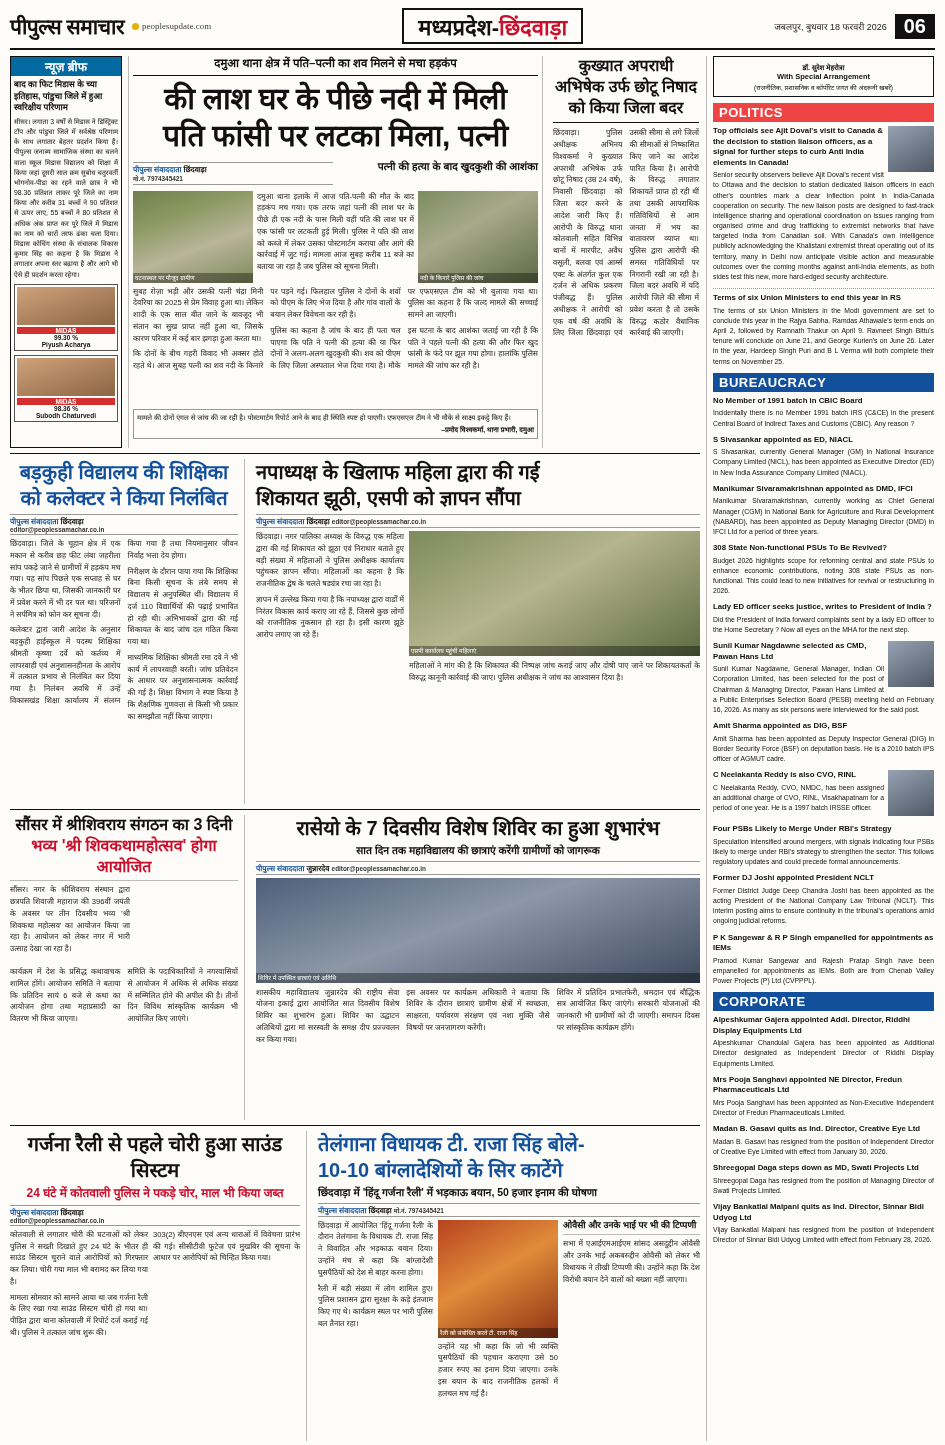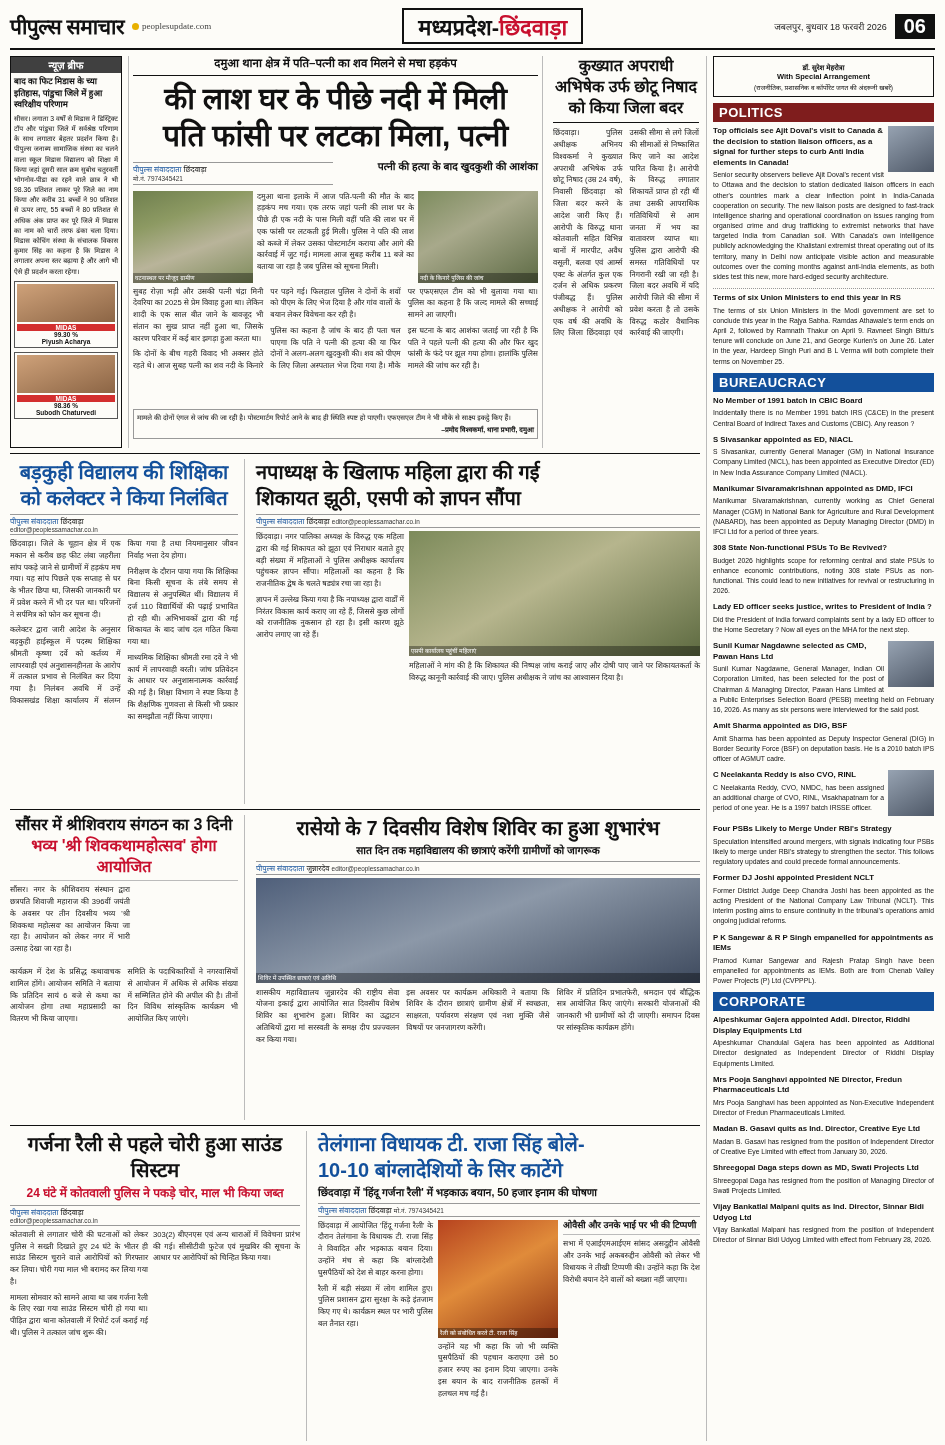--- a/index.html
+++ b/index.html
@@ -37,41 +37,41 @@
   .vline { border-left:1px solid #bbb; }
 
   
   .kicker { font-size:11.5px; font-weight:bold; text-align:center; line-height:1.35; color:#111; }
   .headline-xl { font-size:30px; font-weight:bold; line-height:1.25; text-align:center; color:#111; letter-spacing:-0.3px; }
   .headline-lg { font-size:20px; font-weight:bold; line-height:1.3; color:#111; }
   .headline-md { font-size:16px; font-weight:bold; line-height:1.3; color:#111; }
   .headline-blue { color:#13509b; }
   .headline-red { color:#c8102e; }
   .subhead { font-size:10.5px; font-weight:bold; line-height:1.4; }
-  .byline { font-size:7.5px; font-weight:normal; color:#111; border-top:1px solid #999; border-bottom:1px solid #999; padding:1px 0; margin:3px 0; }
+  .byline { font-size:7.5px; font-weight:bold; color:#111; border-top:1px solid #999; border-bottom:1px solid #999; padding:1px 0; margin:3px 0; }
   .byline .blue { color:#13509b; }
 
   .bodytext { font-size:7.6px; line-height:1.55; text-align:justify; color:#1a1a1a; }
   .bodytext p { margin:0 0 4px 0; }
   .cols2 { column-count:2; column-gap:7px; }
   .cols3 { column-count:3; column-gap:7px; }
 
   
   .photo { background:#cfd3cc; position:relative; overflow:hidden; }
   .ph-a { background:linear-gradient(160deg,#6f7f4e 0%,#8d9a63 30%,#b9b49a 60%,#7d8b5a 100%); }
   .ph-b { background:linear-gradient(150deg,#7d8c5e 0%,#a8a98b 40%,#5e6b45 100%); }
   .ph-d { background:linear-gradient(150deg,#9a6a4a 0%,#c99b6c 40%,#7d5034 100%); }
   .ph-e { background:linear-gradient(160deg,#4f5f7a 0%,#8c98a8 45%,#3e4a5e 100%); }
   .ph-f { background:linear-gradient(150deg,#b7431f 0%,#e08b3a 45%,#8e3213 100%); }
   .ph-g { background:linear-gradient(150deg,#7c8a5a 0%,#b6b58d 45%,#5d6a40 100%); }
   .photo .cap { position:absolute; bottom:0; left:0; right:0; font-size:6px; color:#fff; background:rgba(0,0,0,.35); padding:1px 2px; }
 
   
   .brief-box { width:112px; border:1px solid #111; padding:3px; }
-  .brief-tag { background:#404040; color:#fff; font-size:10px; font-weight:bold; text-align:center; padding:1px 0; margin:-3px -3px 3px -3px; }
+  .brief-tag { background:#0369a1; color:#fff; font-size:12px; font-weight:bold; text-align:center; padding:1px 0; margin:-3px -3px 3px -3px; }
   .brief-head { font-size:8.6px; font-weight:bold; line-height:1.35; }
   .brief-text { font-size:6.8px; line-height:1.5; text-align:justify; margin-top:3px; }
   .ad-mini { border:1px solid #555; margin-top:4px; padding:2px; font-size:6px; }
   .ad-mini .phbox { height:38px; background:linear-gradient(160deg,#cfa27a,#8c6545); margin-bottom:2px; }
   .ad-mini .nm { font-weight:bold; font-size:6.5px; text-align:center; }
   .ad-mini .sc { background:#d32f2f; color:#fff; text-align:center; font-size:6.5px; font-weight:bold; }
 
   
   .quotebox { border:1px solid #999; padding:3px; font-size:7px; line-height:1.5; text-align:justify; }
   .quotebox .who { text-align:right; font-weight:bold; font-size:6.8px; margin-top:2px; }
@@ -83,21 +83,21 @@
   .whispers-top { display:flex; gap:4px; }
   .wh-photo { width:52px; height:60px; background:linear-gradient(160deg,#8d98a6,#4a5360); }
   .wh-logo { flex:1; text-align:center; }
   .wh-logo .w1 { font-size:17px; font-weight:bold; color:#111; line-height:1; letter-spacing:-0.5px; }
   .wh-logo .w2 { font-size:10px; font-weight:bold; color:#c8102e; line-height:1.1; }
   .wh-logo .w3 { font-size:8px; font-weight:bold; color:#111; }
   .wh-name { font-size:7px; font-weight:bold; text-align:center; margin-top:2px; }
   .wh-sub { font-size:7.5px; font-weight:bold; text-align:center; }
   .wh-desc { font-size:6.5px; text-align:center; line-height:1.4; margin-top:2px; }
 
-  .sec-title { background:#7f1d1d; color:#fff; font-size:13px; font-weight:bold; padding:2px 6px; margin:6px 0 4px 0; letter-spacing:0.5px; }
+  .sec-title { background:#ef4444; color:#fff; font-size:13px; font-weight:bold; padding:2px 6px; margin:6px 0 4px 0; letter-spacing:0.5px; }
   .sec-title.blue { background:#13509b; }
 
   .item { margin-bottom:6px; overflow:hidden; }
   .item h4 { font-size:7.8px; font-weight:bold; margin:0 0 2px 0; line-height:1.35; }
   .item p { font-size:6.8px; line-height:1.5; margin:0; text-align:justify; }
   .item .thumb { width:46px; height:46px; float:right; margin:0 0 2px 4px; background:linear-gradient(150deg,#97a3b2,#4e5867); }
   .divider-dot { border-top:1px dotted #999; margin:4px 0; }
 
   .small-cap { font-size:6.4px; color:#333; }
   .center { text-align:center; }

